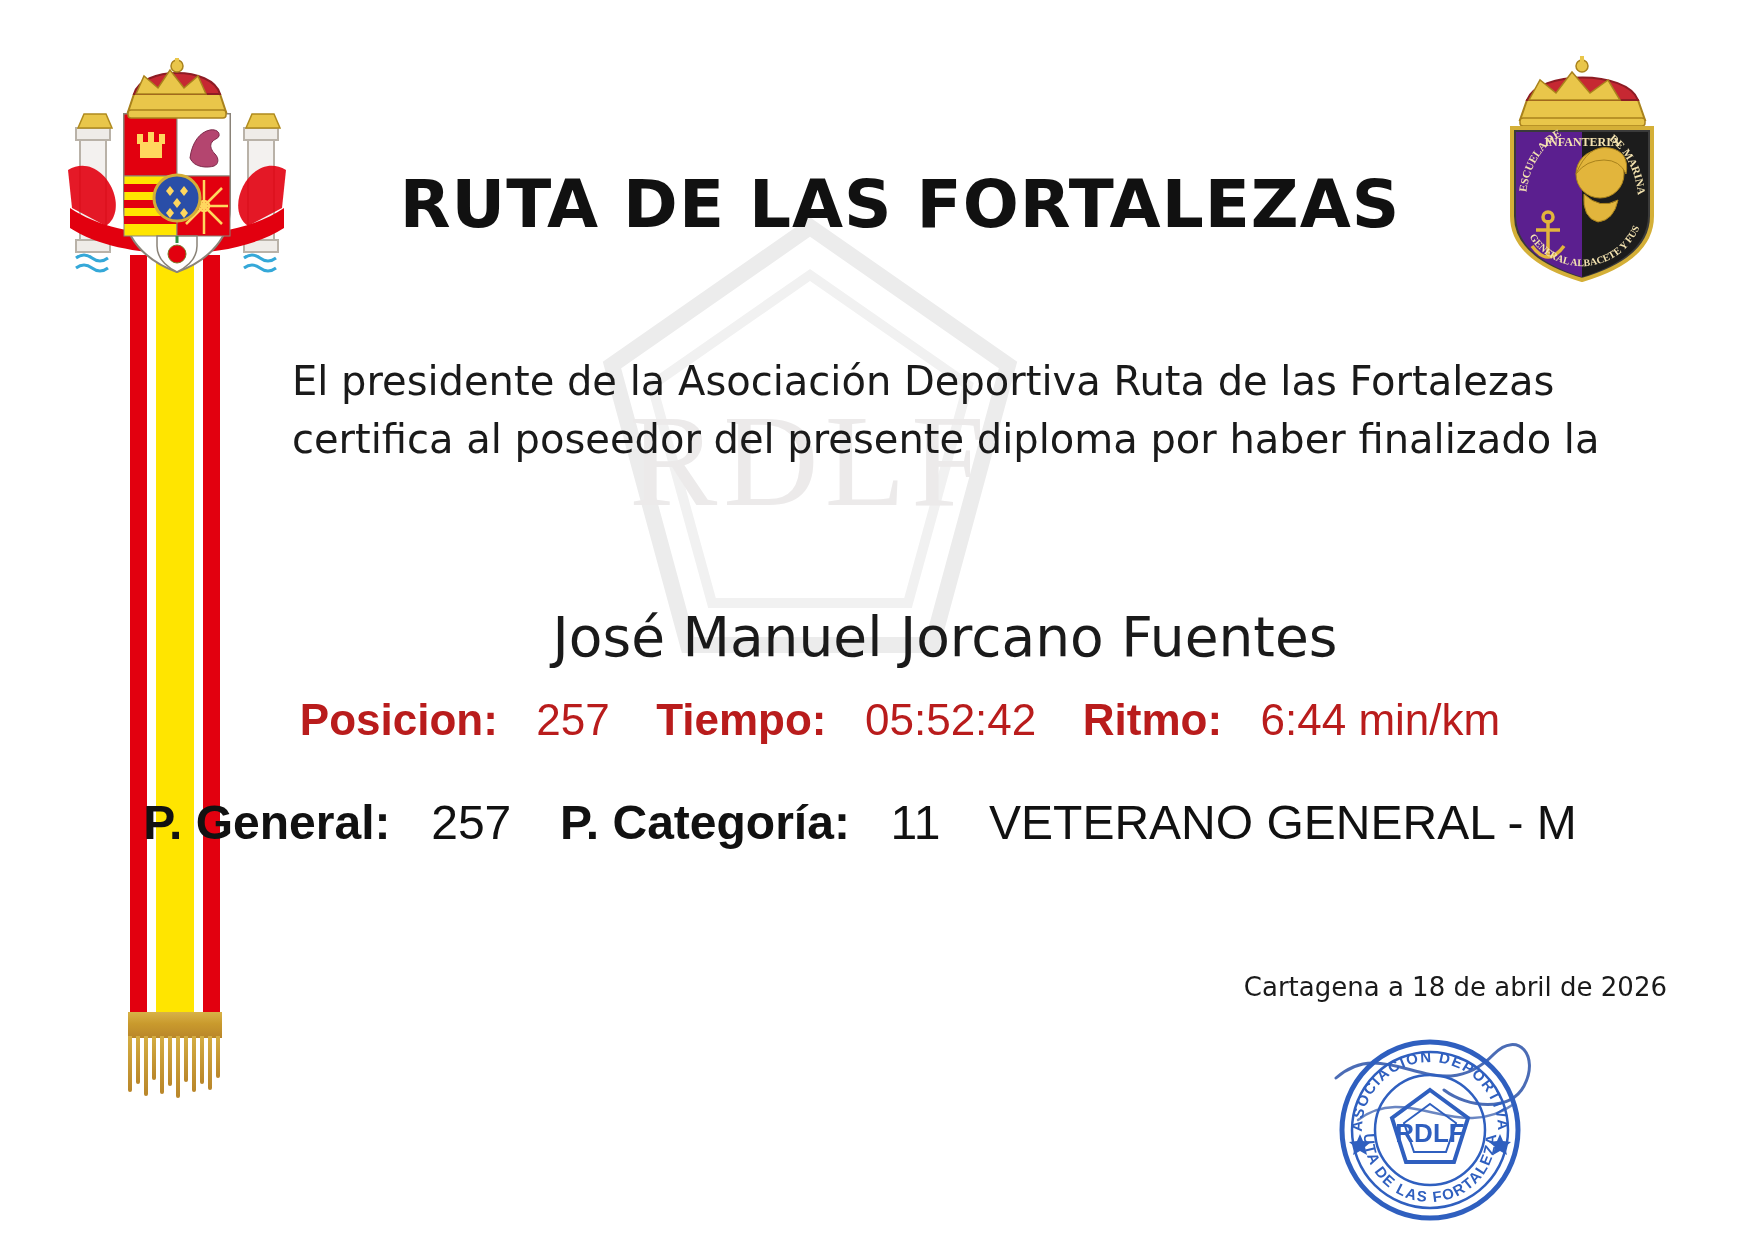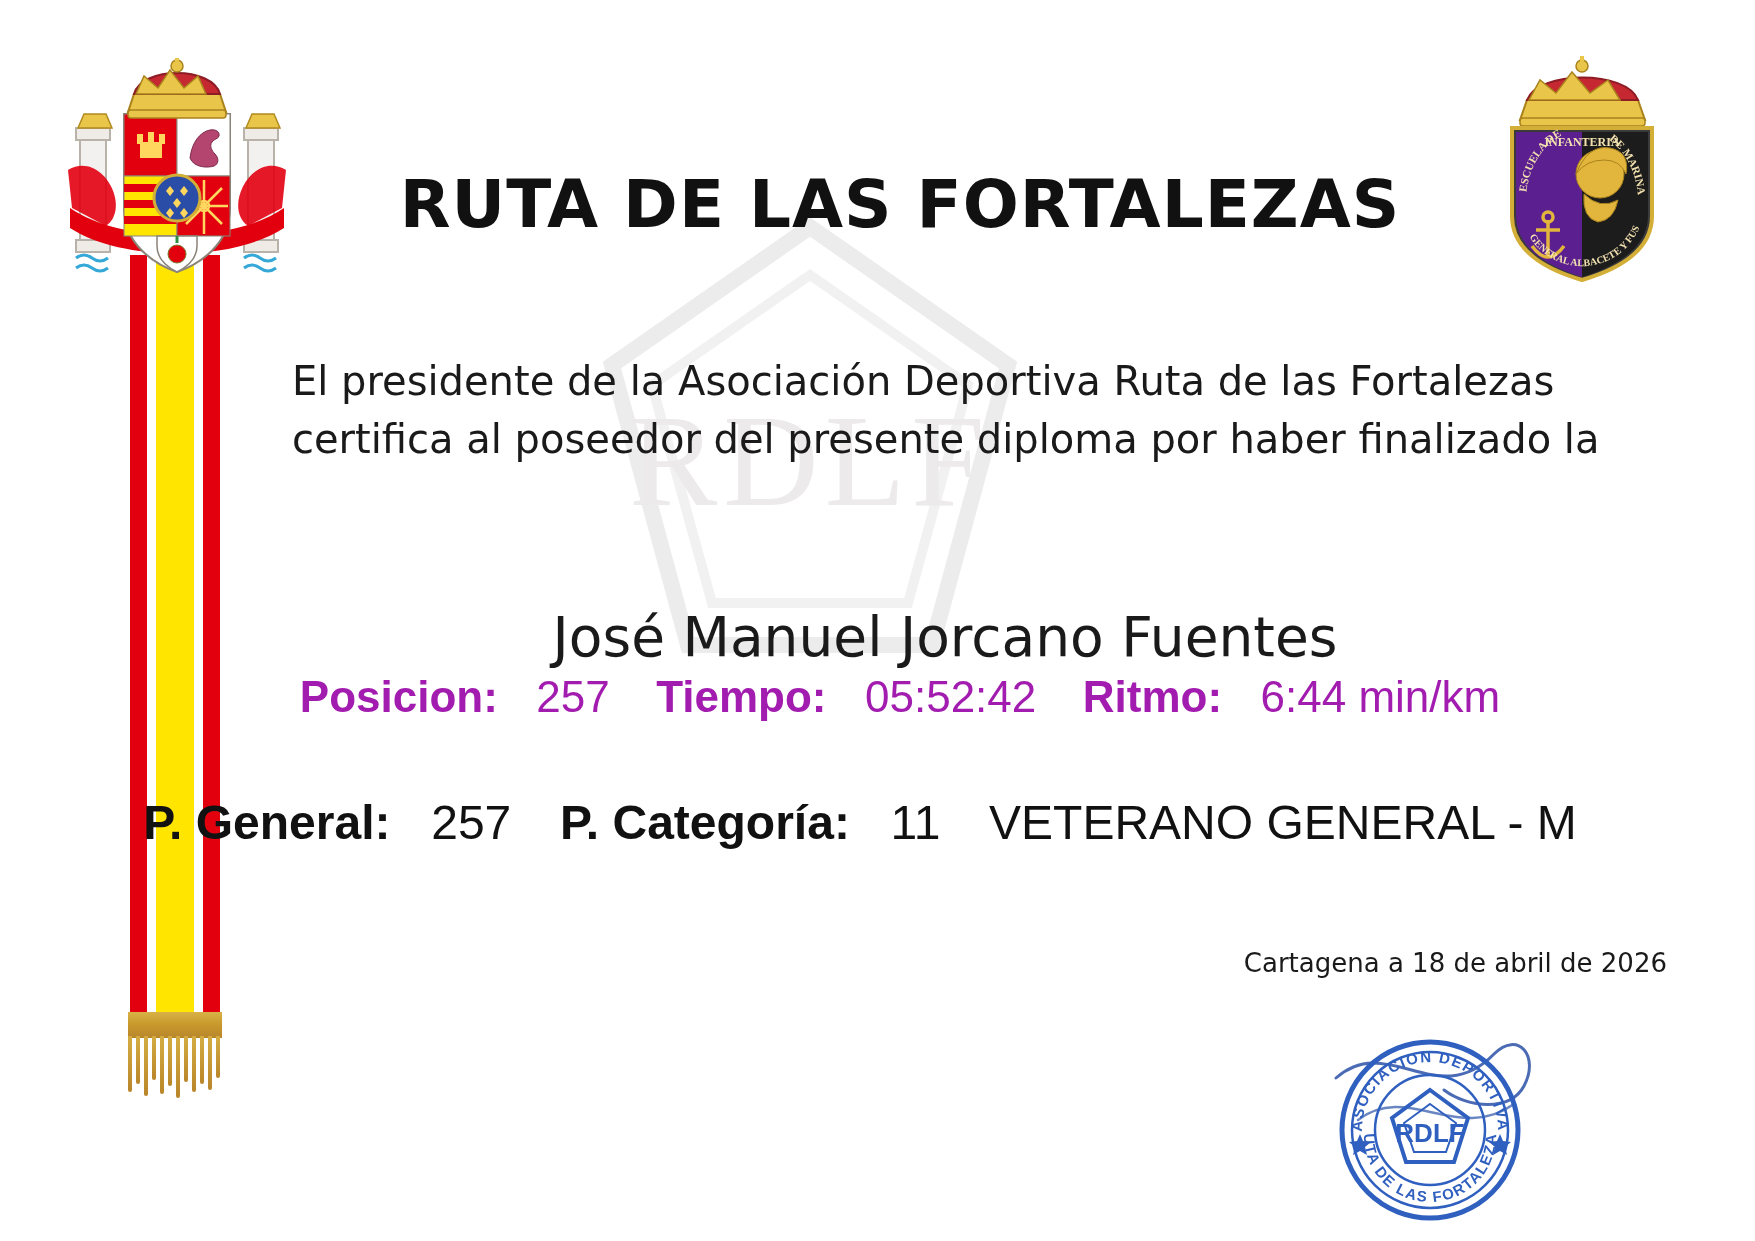--- a/index.html
+++ b/index.html
@@ -144,25 +144,25 @@
     font-size: 55px;
     color: #1a1a1a;
     z-index: 5;
     white-space: nowrap;
   }
 
   
   #results-row-1 {
     position: absolute;
     left: 200px;
-    top: 672px;
+    top: 695px;
     width: 1400px;
     text-align: center;
     font-size: 44px;
-    color: #a21caf;
+    color: #b91c1c;
     z-index: 5;
     white-space: nowrap;
   }
   #results-row-2 {
     position: absolute;
     left: 60px;
     top: 795px;
     width: 1600px;
     text-align: center;
     font-size: 48px;
@@ -172,21 +172,21 @@
   }
   .result-label { font-weight: bold; }
   .result-value { font-weight: normal; }
   .gap-sm { display: inline-block; width: 14px; }
   .gap-md { display: inline-block; width: 22px; }
 
   
   #signature-block {
     position: absolute;
     right: 88px;
-    top: 944px;
+    top: 968px;
     text-align: right;
     font-family: "DejaVu Sans", sans-serif;
     font-size: 26px;
     line-height: 1.5;
     color: #1a1a1a;
     z-index: 5;
   }
   #signature-block div { white-space: nowrap; }
 
   

